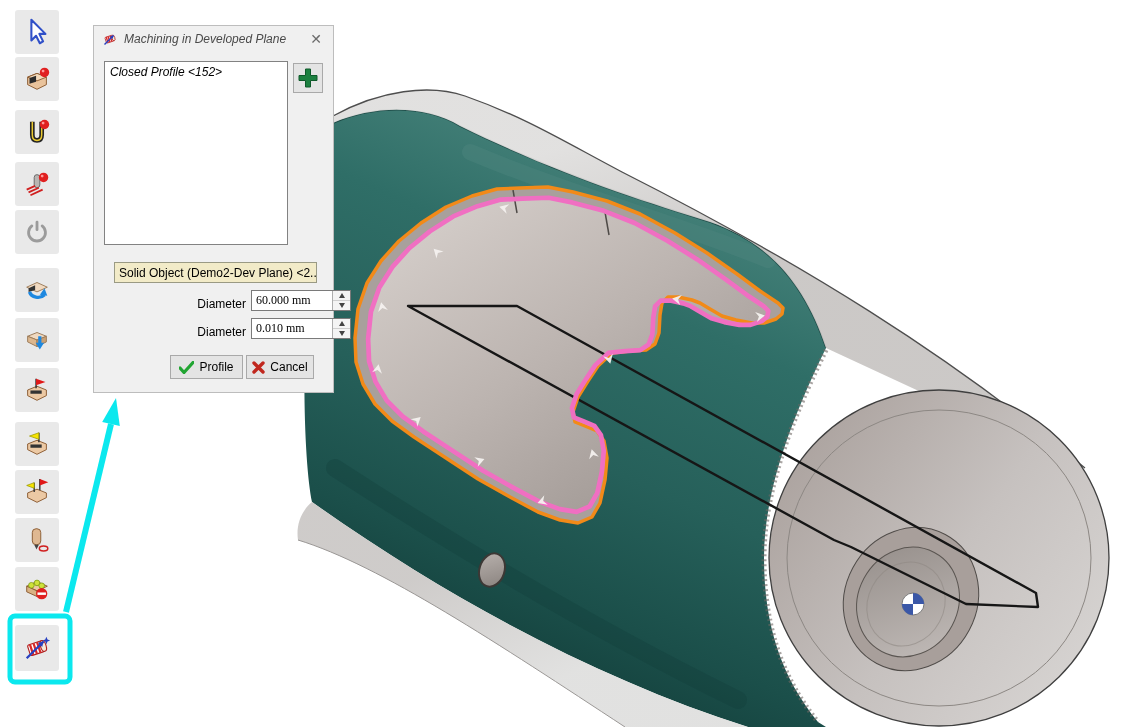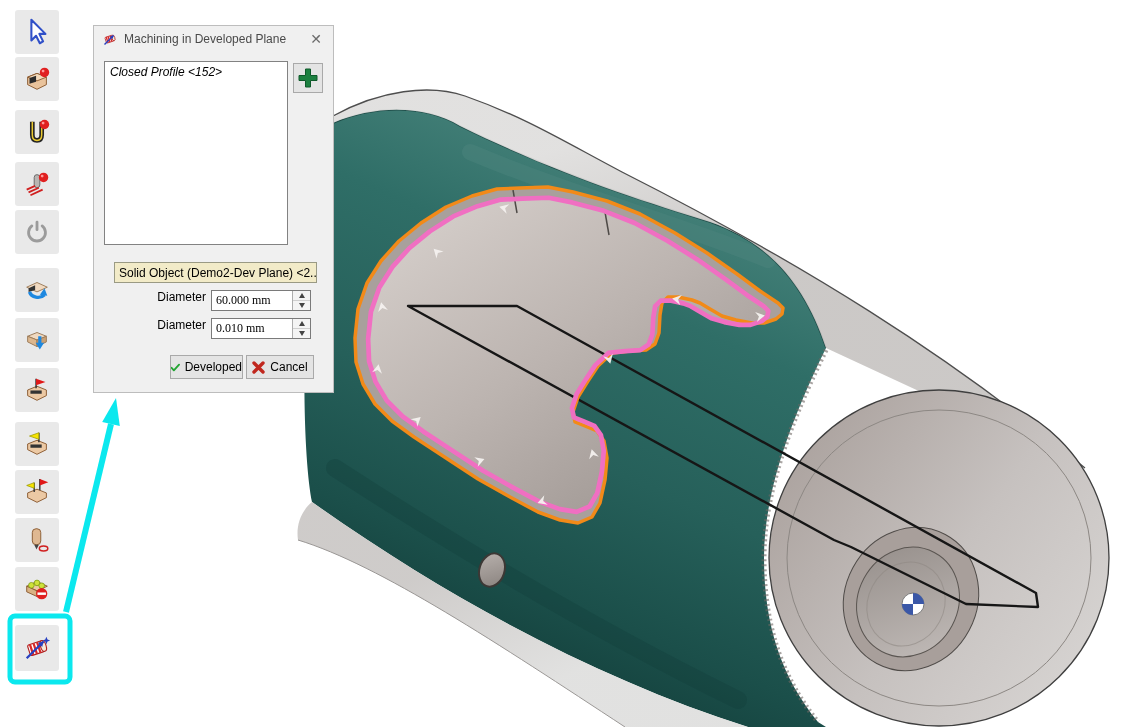--- a/index.html
+++ b/index.html
@@ -8,29 +8,29 @@
   .scene-svg{position:absolute;left:0;top:0;}
   
   .toolbar{position:absolute;left:0;top:0;width:80px;height:727px;}
   .tool-tile{position:absolute;left:15px;width:44px;height:44px;background:#e9e9e9;border-radius:3px;
              display:flex;align-items:center;justify-content:center;}
   .tool-tile svg{display:block;}
   
   .dialog{position:absolute;left:93px;top:25px;width:241px;height:368px;background:#f0f0f0;
           border:1px solid #bdbdbd;box-sizing:border-box;font-size:12px;color:#000;}
   .dlg-titlebar{position:absolute;left:0;top:0;right:0;height:26px;display:flex;align-items:center;padding:0 8px;}
-  .dlg-title{color:#4a4a4a;font-size:12px;margin-left:6px;flex:1;white-space:nowrap;overflow:hidden;}
+  .dlg-title{color:#4a4a4a;font-size:12px;margin-left:6px;flex:1;white-space:nowrap;overflow:hidden;font-style:italic;}
   .dlg-close{color:#6a6a6a;font-size:14px;width:18px;text-align:center;cursor:default;line-height:18px;}
   .dlg-list{position:absolute;left:10px;top:35px;width:184px;height:184px;background:#fff;border:1px solid #828282;box-sizing:border-box;overflow:hidden;font-style:italic;}
   .dlg-list-item{padding:3px 5px;font-size:12px;color:#000;white-space:nowrap;}
   .dlg-add{position:absolute;left:199px;top:37px;width:30px;height:30px;background:#e4e4e4;border:1px solid #a9a9a9;
            box-sizing:border-box;display:flex;align-items:center;justify-content:center;}
   .dlg-solid{position:absolute;left:20px;top:236px;width:203px;height:21px;background:#f2ebc8;border:1px solid #9a9a84;
              box-sizing:border-box;font-size:12px;display:flex;align-items:center;padding:0 4px;white-space:nowrap;overflow:hidden;}
-  .dlg-row{position:absolute;left:0;width:100%;height:21px;display:flex;align-items:flex-start;}
+  .dlg-row{position:absolute;left:0;width:100%;height:21px;display:flex;align-items:flex-end;padding-left:40px;}
   .row-diameter{top:264px;} .row-tolerance{top:292px;}
   .dlg-row .lbl{width:117px;text-align:right;padding-right:5px;box-sizing:border-box;font-size:12px;}
   .spinbox{position:relative;width:100px;height:21px;border:1px solid #7a7a7a;background:#fff;box-sizing:border-box;}
   .spinbox input{position:absolute;left:0;top:0;width:80px;height:100%;border:none;outline:none;font-size:12px;
                  font-family:Liberation Serif, serif;padding:0 0 0 4px;background:transparent;}
   .spinner{position:absolute;right:0;top:0;width:17px;height:100%;border-left:1px solid #adadad;background:#f4f4f4;
            display:flex;flex-direction:column;}
   .spin-btn{flex:1;display:flex;align-items:center;justify-content:center;}
   .tri-up{width:0;height:0;border-left:3.5px solid transparent;border-right:3.5px solid transparent;border-bottom:5px solid #444;}
   .tri-dn{width:0;height:0;border-left:3.5px solid transparent;border-right:3.5px solid transparent;border-top:5px solid #444;}
@@ -348,21 +348,21 @@
             </div>
         </div>
       </div>
     </div>
 
     <div class="dlg-buttons">
       <div class="dlg-btn btn-validate">
         <svg width="15" height="13" viewBox="0 0 15 13">
           <path d="M1,7 L5,11.5 L14,1.5" fill="none" stroke="#21a532" stroke-width="3.2" stroke-linecap="round" stroke-linejoin="round"></path>
         </svg>
-        <span>Developed</span>
+        <span>Profile</span>
       </div>
       <div class="dlg-btn btn-cancel">
         <svg width="13" height="13" viewBox="0 0 13 13">
           <path d="M2,2 L11,11 M11,2 L2,11" fill="none" stroke="#c0271e" stroke-width="3.4" stroke-linecap="round"></path>
         </svg>
         <span>Cancel</span>
       </div>
     </div>
   </div>
 

